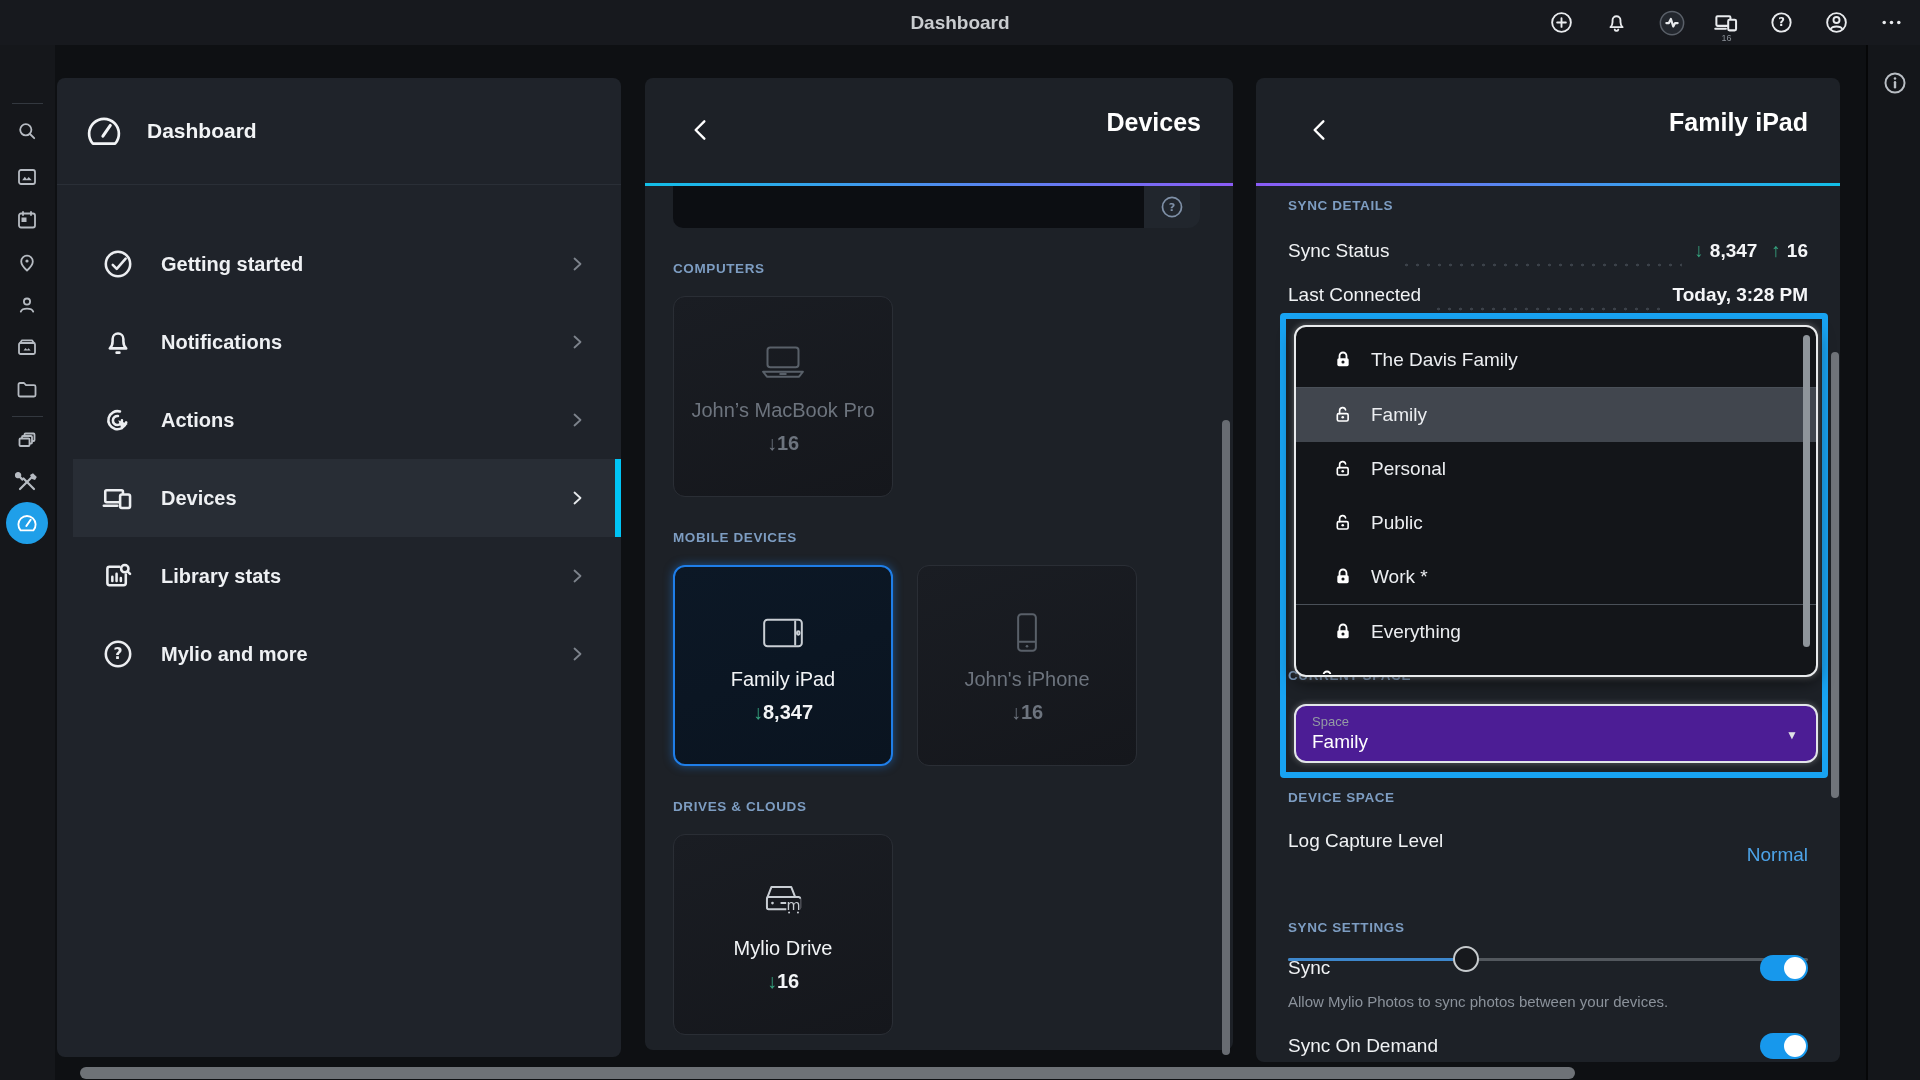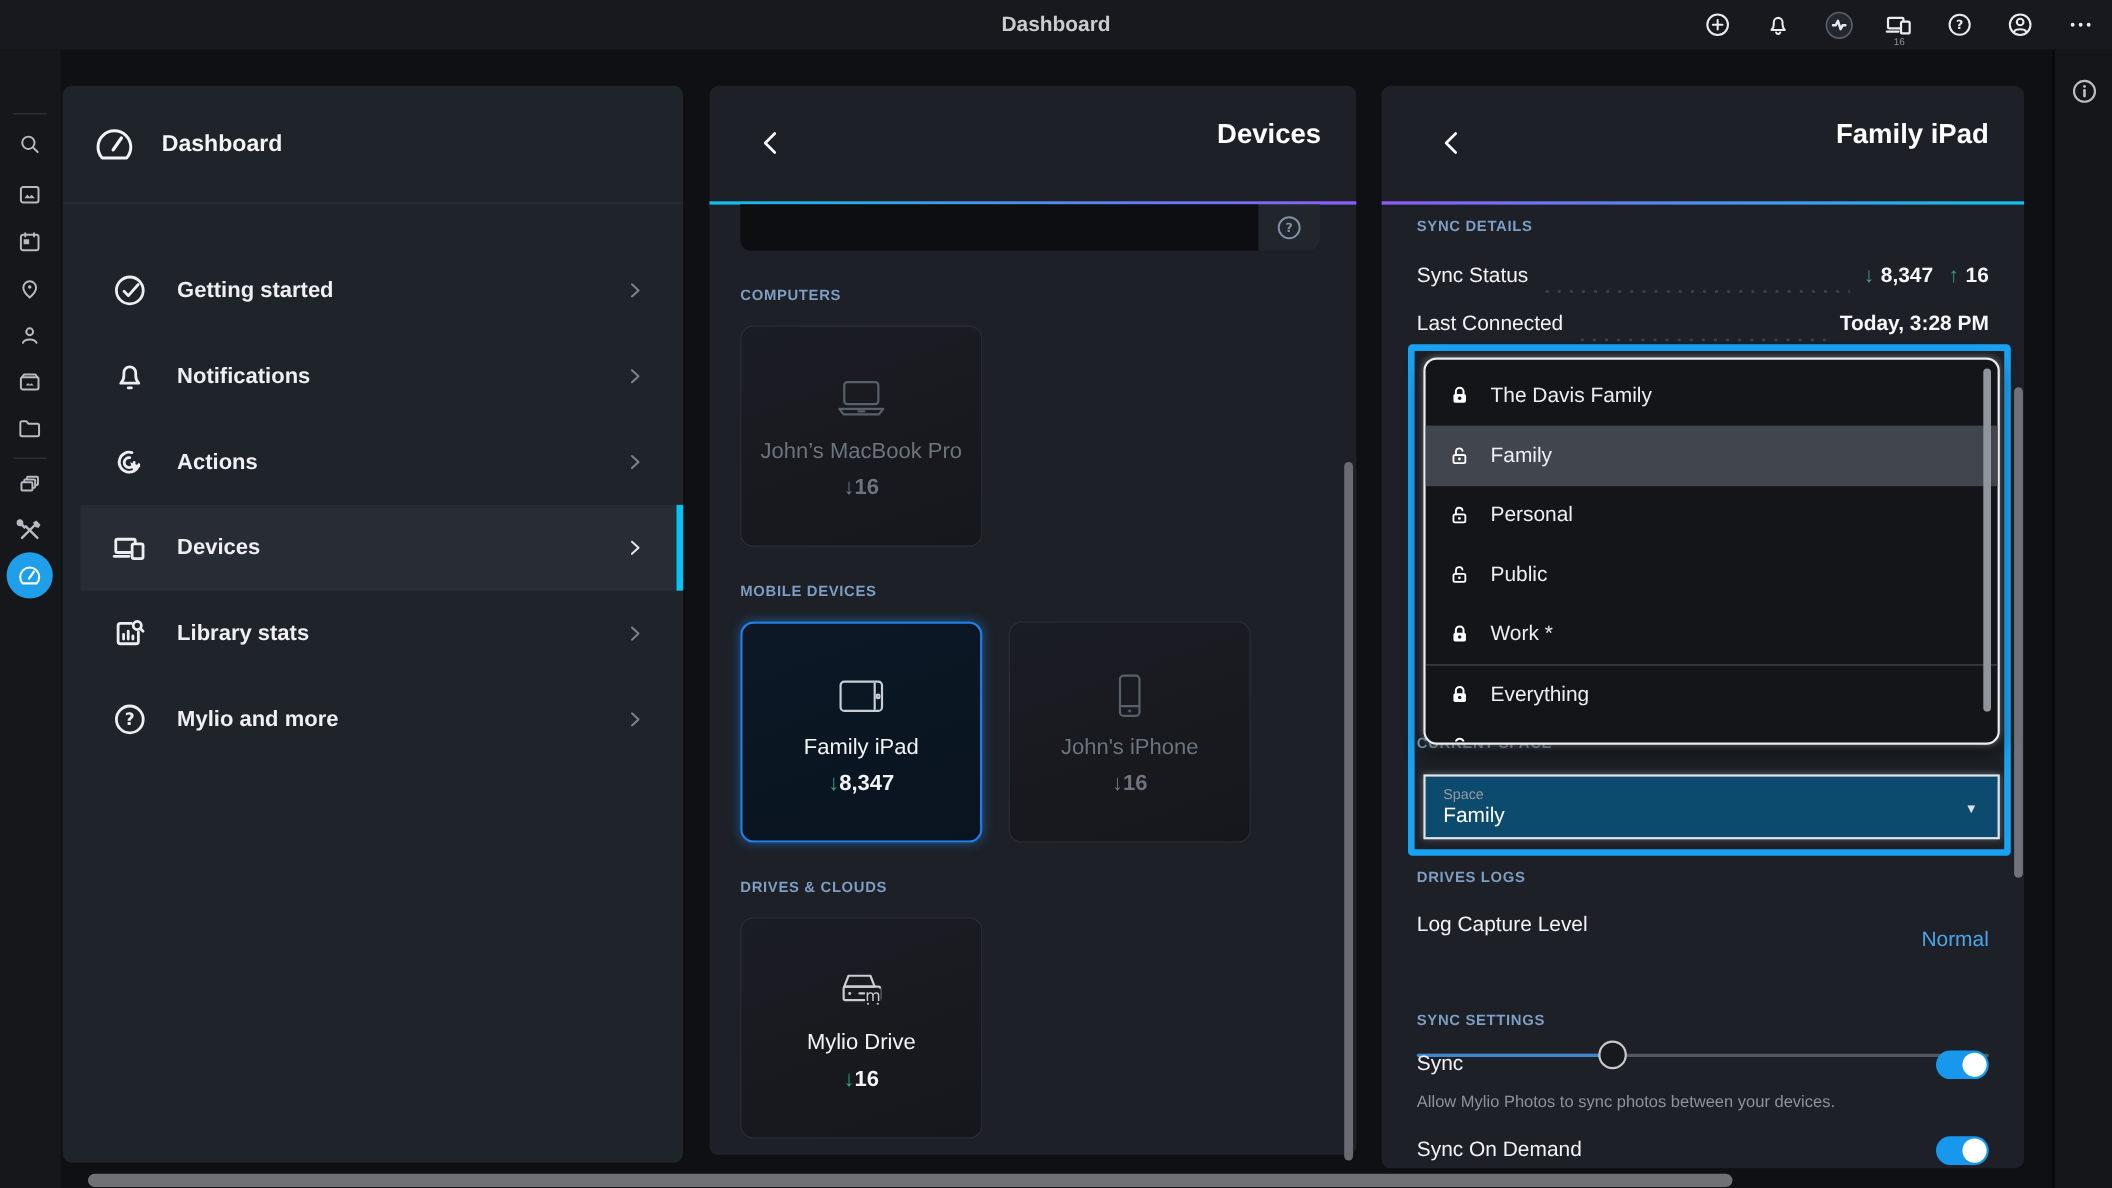--- a/index.html
+++ b/index.html
@@ -83,31 +83,31 @@
             background-size:11px 4px; background-repeat:repeat-x; background-position:left bottom 2px; }
   .rp-value { color:#f5f6f8; font-size:19px; font-weight:700; }
   .sync-nums { display:flex; align-items:center; gap:6px; color:#f5f6f8; font-size:19px; font-weight:700; }
   .sync-arrow { color:#35a27e; font-weight:700; }
 
   .hl-box { position:absolute; left:24px; top:235px; width:548px; height:465px;
             border:6px solid #18a3f2; border-radius:4px; z-index:2; }
   .dropdown { position:absolute; left:8px; top:6px; width:524px; height:352px; background:#131519;
               border:2px solid #e9ebed; border-radius:12px; z-index:3; overflow:hidden; padding-top:6px;
               box-shadow:0 0 7px rgba(255,255,255,.35), 0 6px 16px rgba(0,0,0,.55); }
-  .dd-option { height:54px; display:flex; align-items:center; gap:17px; padding-left:20px;
+  .dd-option { height:54px; display:flex; align-items:center; gap:17px; padding-left:36px;
                color:#eceef1; font-size:19px; cursor:pointer; }
   .dd-option.highlight { background:#41464e; }
   .dd-divider { height:1px; background:#4a5058; }
   .dd-clip { height:15px; overflow:hidden; display:flex; padding-left:20px; }
   .lock { width:22px; height:22px; color:#ffffff; flex:0 0 auto; }
   .dd-scroll { position:absolute; right:6px; top:8px; width:7px; height:312px; background:#8f959b; border-radius:4px; cursor:pointer; }
 
   .cur-space-label { position:absolute; left:32px; top:590px; color:#7d9dc2; font-size:13.5px; font-weight:700; letter-spacing:.6px; z-index:1; }
-  .space-select { position:absolute; left:8px; top:385px; width:524px; height:59px; background:#0c4a6e;
-                  border:2px solid #e2e5e8; border-radius:0; z-index:3; cursor:pointer;
+  .space-select { position:absolute; left:8px; top:385px; width:524px; height:59px; background:#4c1d95;
+                  border:2px solid #e2e5e8; border-radius:12px; z-index:3; cursor:pointer;
                   box-shadow:0 0 6px rgba(255,255,255,.3); padding:8px 16px 0 16px; }
   .space-label { color:#949ba4; font-size:13px; }
   .space-value { color:#ffffff; font-size:19px; margin-top:2px; }
   .space-caret { position:absolute; right:18px; top:22px; color:#dfe2e5; font-size:12px; }
 
   .link-blue { color:#4da3e8; font-size:19px;margin-top:28px; }
   .slider { position:absolute; left:32px; right:32px; top:868px; height:26px; cursor:pointer; }
   .slider-track { position:absolute; left:0; right:0; top:12px; height:3px; background:#53585e; border-radius:2px; }
   .slider-fill { position:absolute; left:0; top:12px; width:178px; height:3px; background:#3d87cc; border-radius:2px; }
   .slider-thumb { position:absolute; left:165px; top:0; width:26px; height:26px; border-radius:50%;
@@ -545,21 +545,21 @@
         <div class="dd-scroll"></div>
       </div>
 
       <div class="space-select">
         <div class="space-label">Space</div>
         <div class="space-value">Family</div>
         <div class="space-caret">▼</div>
       </div>
     </div>
 
-    <div class="rp-label" style="top:712px">DRIVES LOGS</div>
+    <div class="rp-label" style="top:712px">DEVICE SPACE</div>
     <div class="rp-row" style="top:745px; height:36px">
       <span class="rp-row-label">Log Capture Level</span>
       <span style="flex:1"></span>
       <span class="link-blue">Normal</span>
     </div>
     <div class="slider">
       <div class="slider-track"></div>
       <div class="slider-fill"></div>
       <div class="slider-thumb"></div>
     </div>

